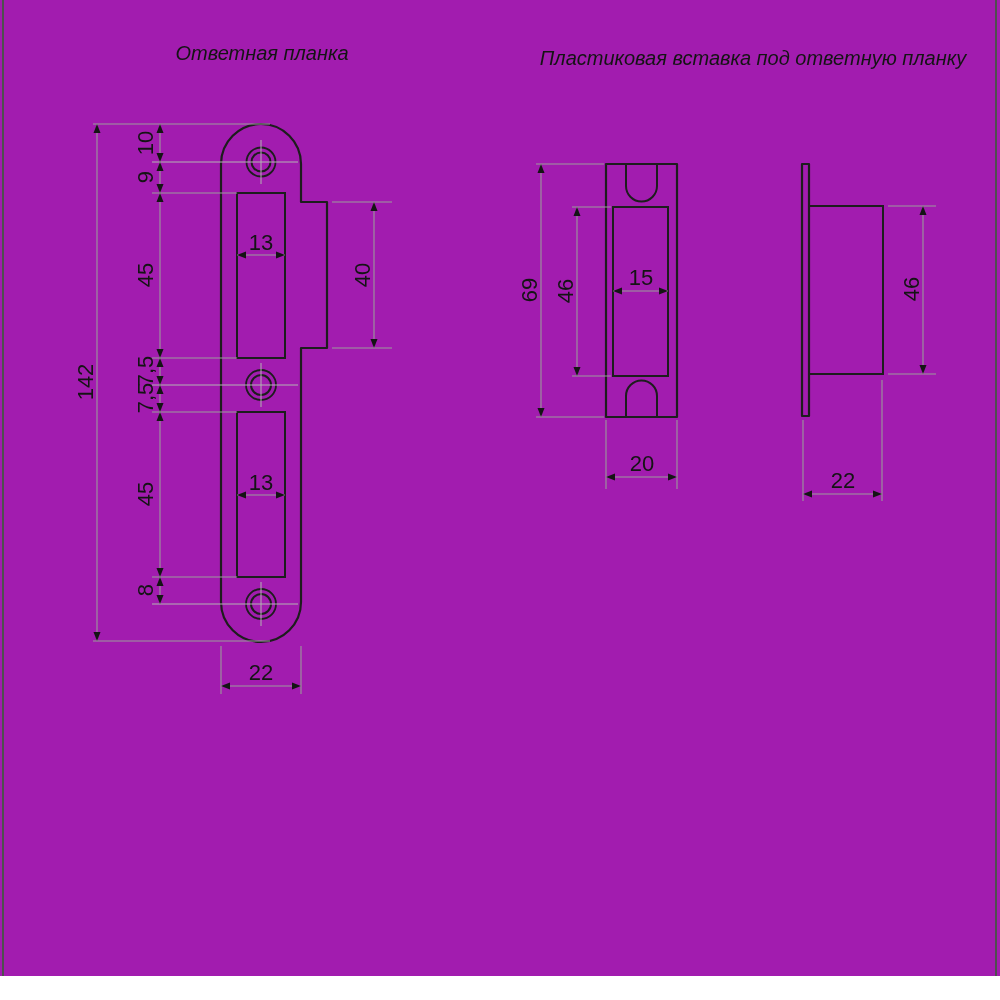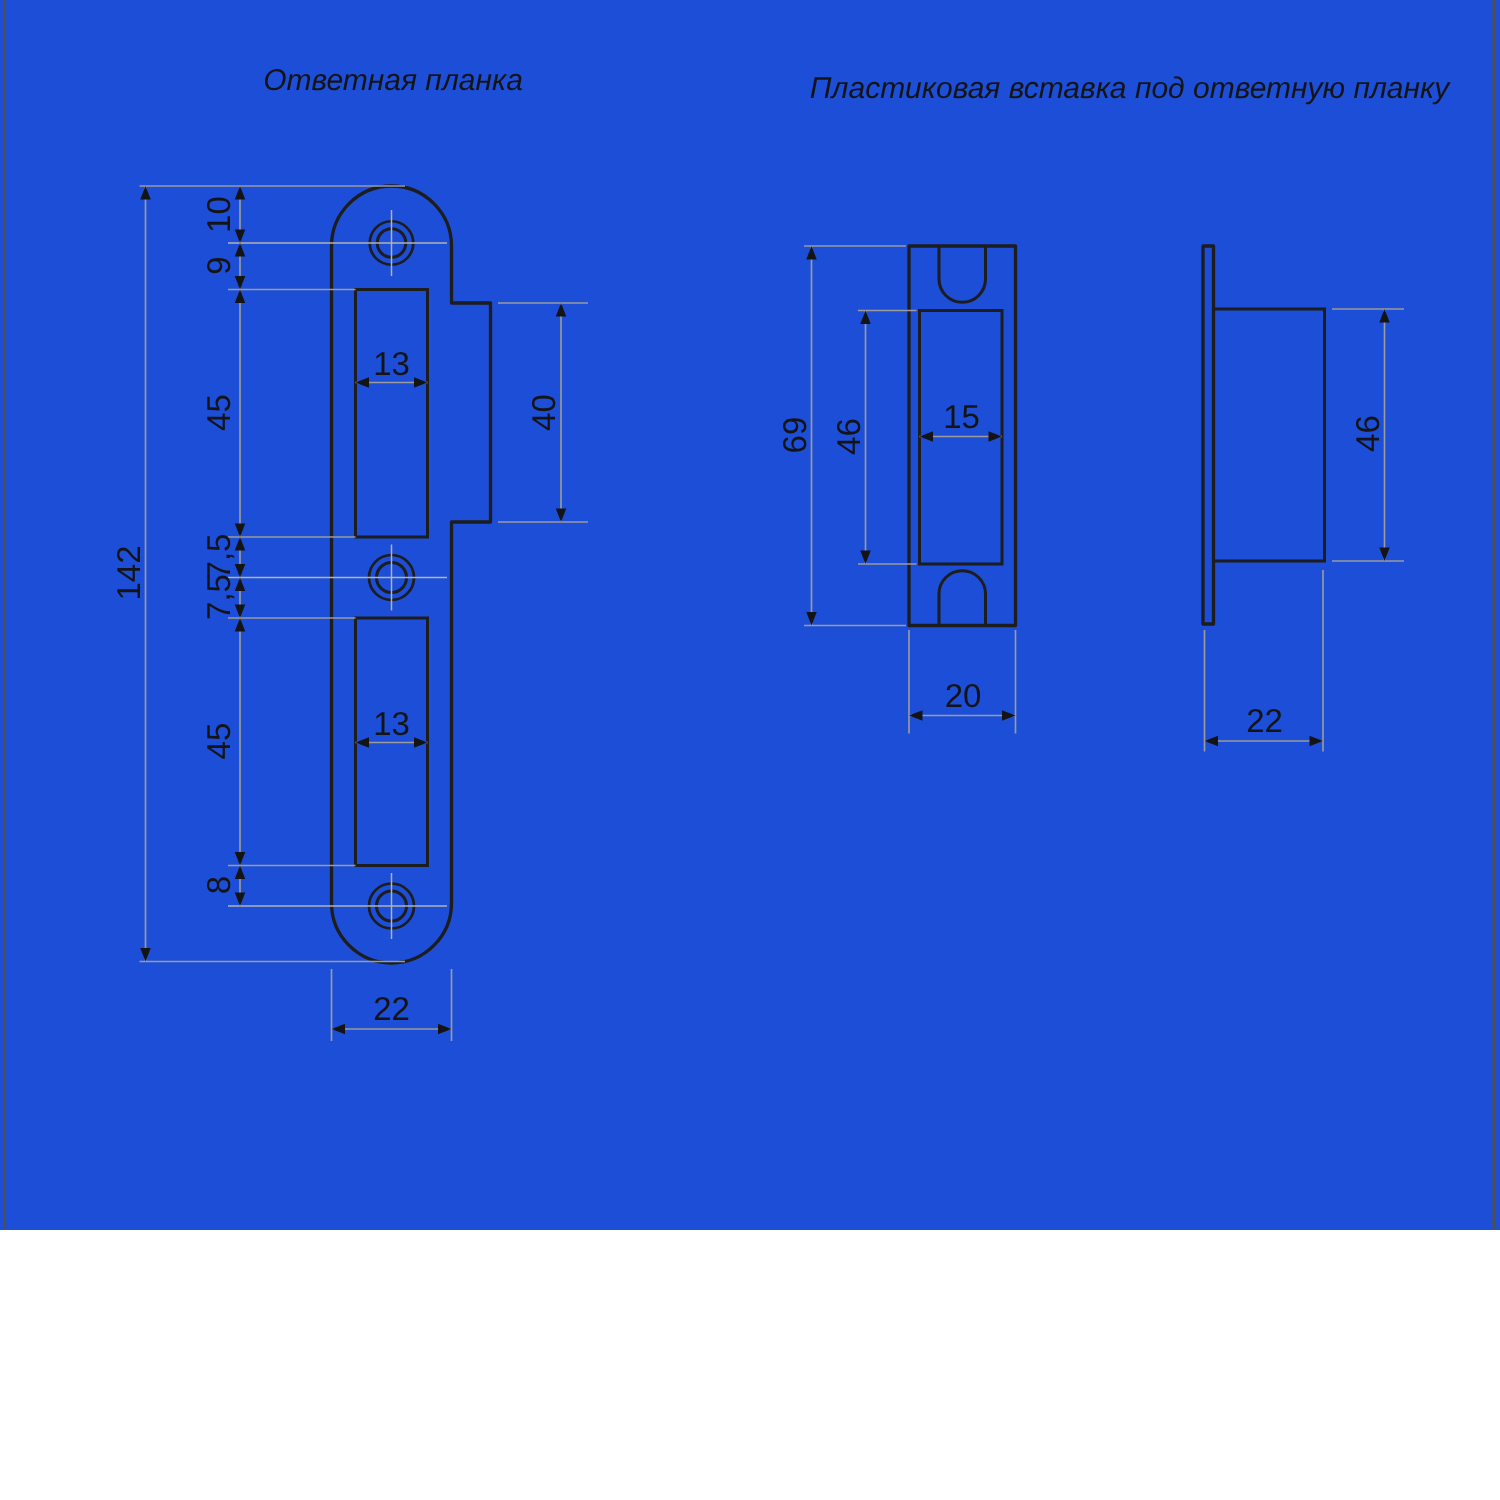--- a/index.html
+++ b/index.html
@@ -1,16 +1,16 @@
 <!DOCTYPE html>
 <html><head>
 <meta charset="utf-8">
 <style>
   html,body{margin:0;padding:0;background:#ffffff;}
-  .stage{position:relative;width:1000px;height:820px;background:#1d4ed8;overflow:hidden;}
+  .stage{position:relative;width:1000px;height:976px;background:#a21caf;overflow:hidden;}
   svg{display:block;}
   .outline{fill:none;stroke:#1d1d1d;stroke-width:2.2;stroke-linejoin:round;}
   .feature{fill:none;stroke:#1d1d1d;stroke-width:2;}
   .hole-outer{fill:none;stroke:#1d1d1d;stroke-width:1.8;}
   .hole-inner{fill:none;stroke:#1d1d1d;stroke-width:2;}
   .dim{stroke:#9b9b9b;stroke-width:1.1;fill:none;}
   .center{stroke:#b3b3b3;stroke-width:1;fill:none;}
   .arrow{fill:#141414;stroke:none;}
   .dim-text{font-family:"Liberation Sans",sans-serif;font-size:22px;fill:#141414;text-anchor:middle;}
   .title-text{font-family:"Liberation Sans",sans-serif;font-size:20px;font-style:italic;fill:#141414;text-anchor:middle;}

